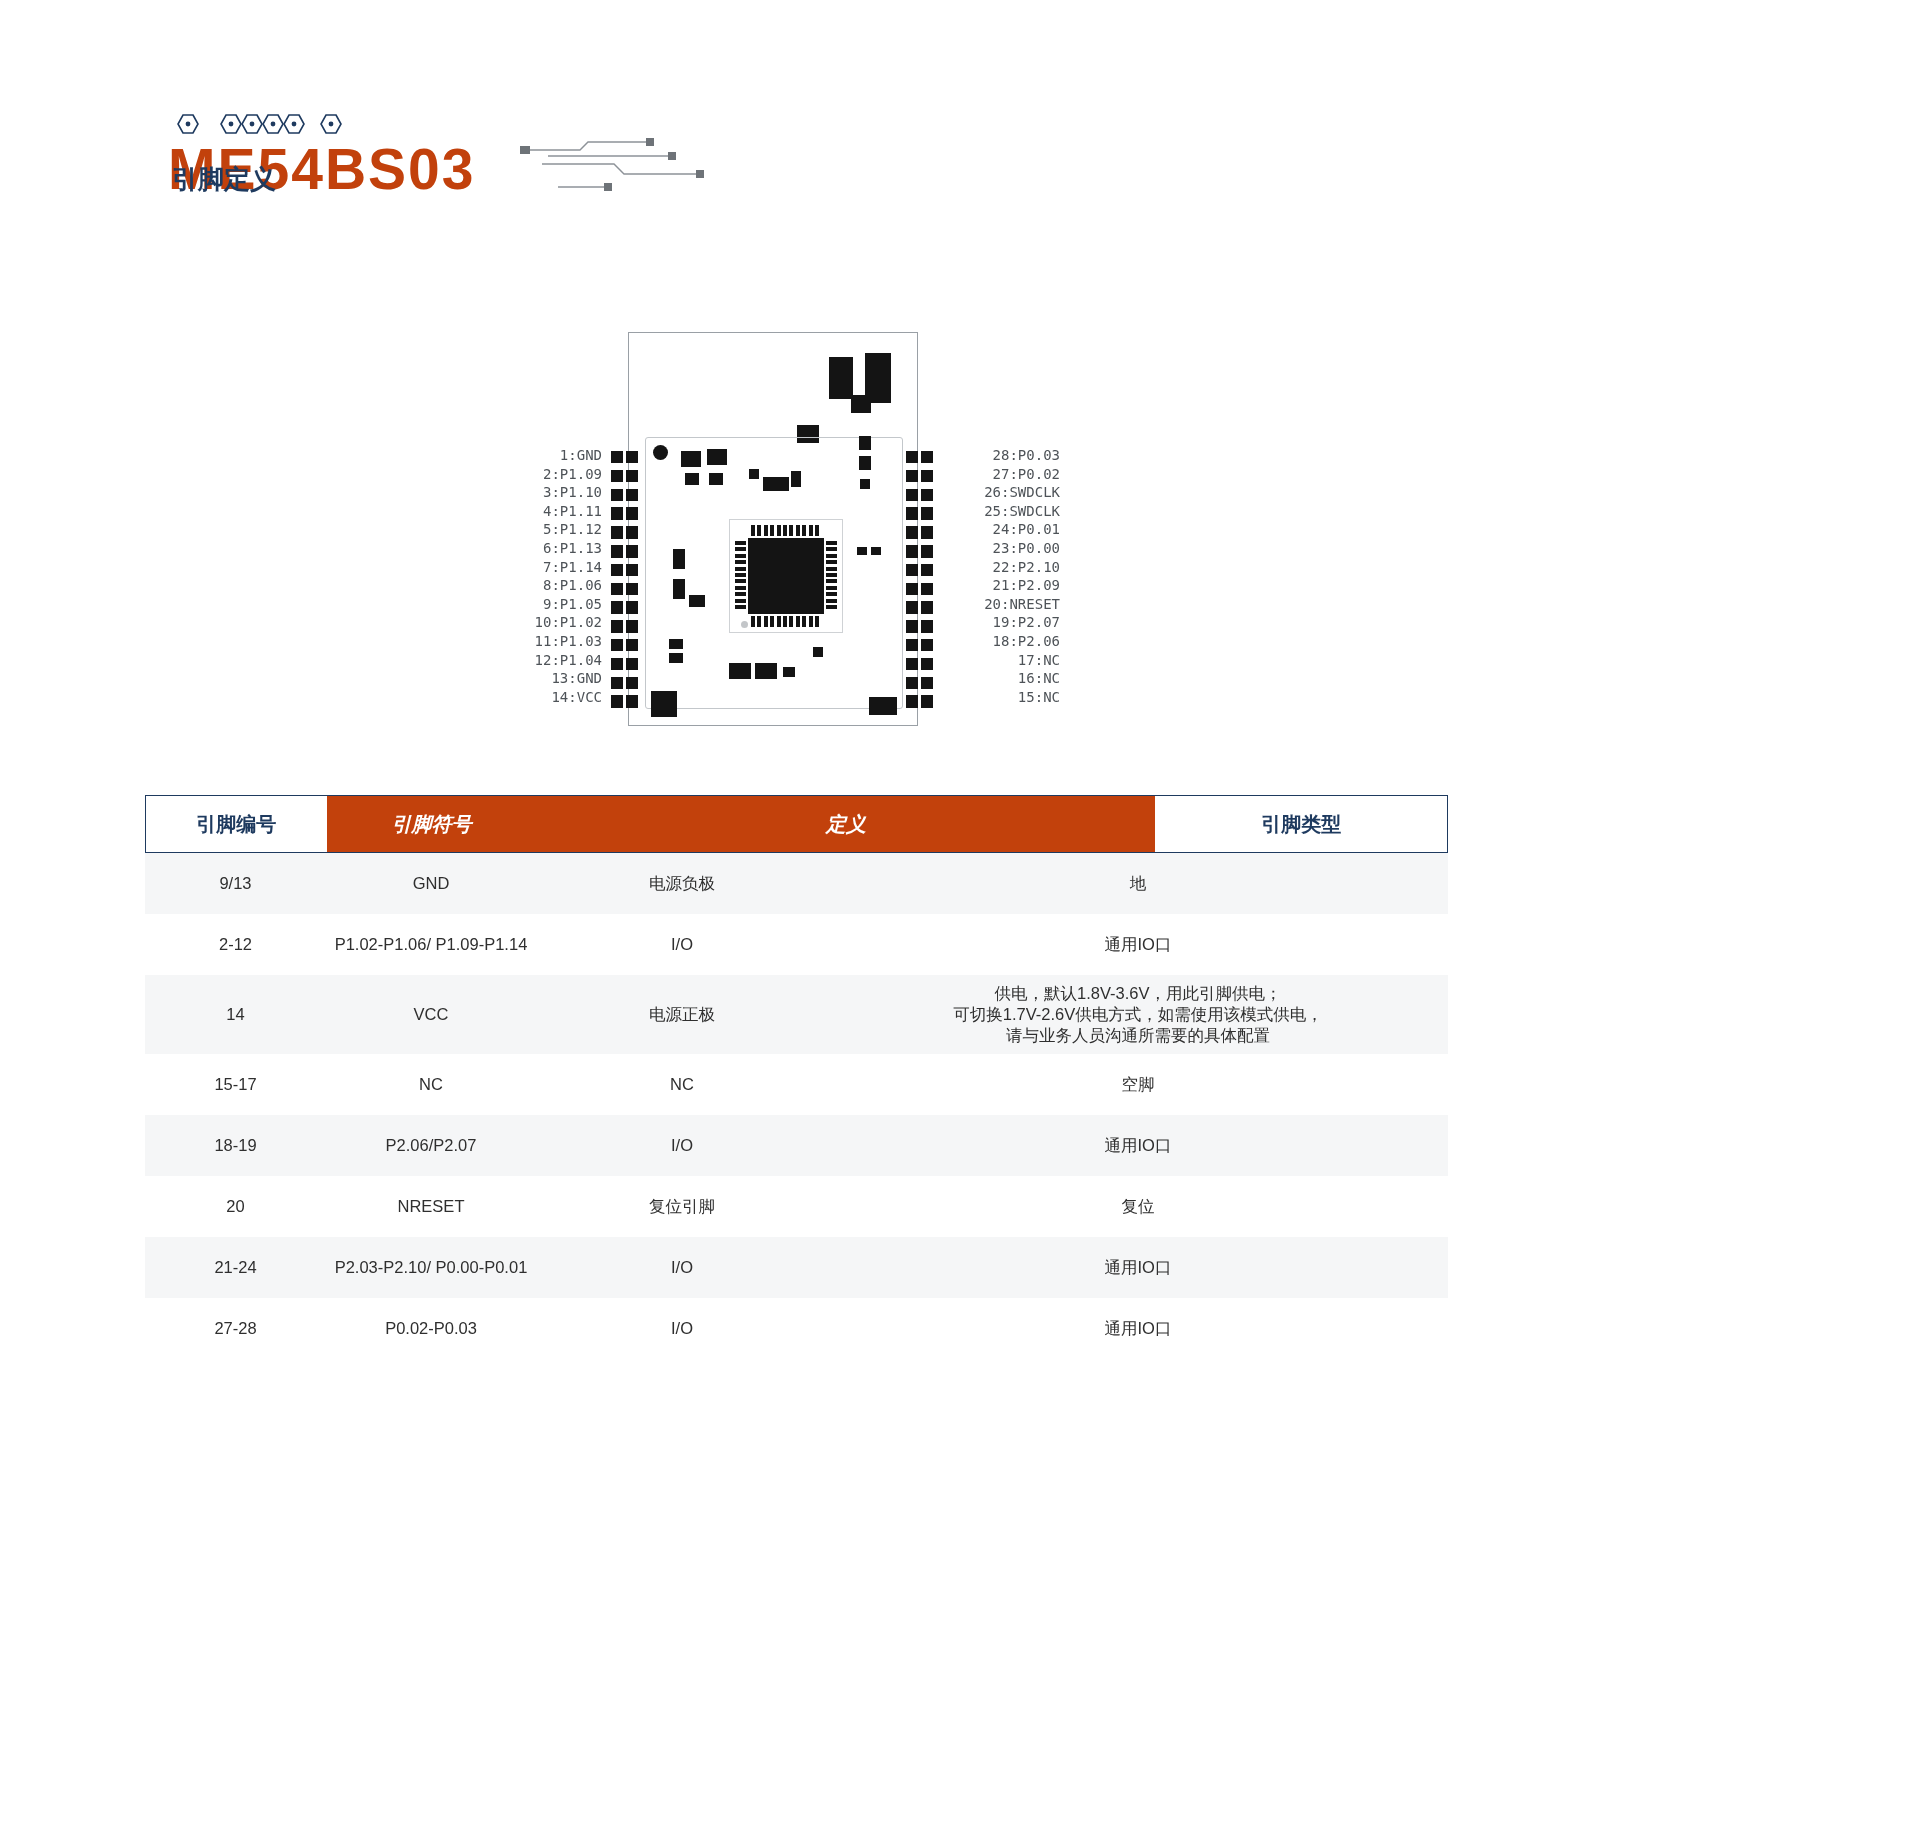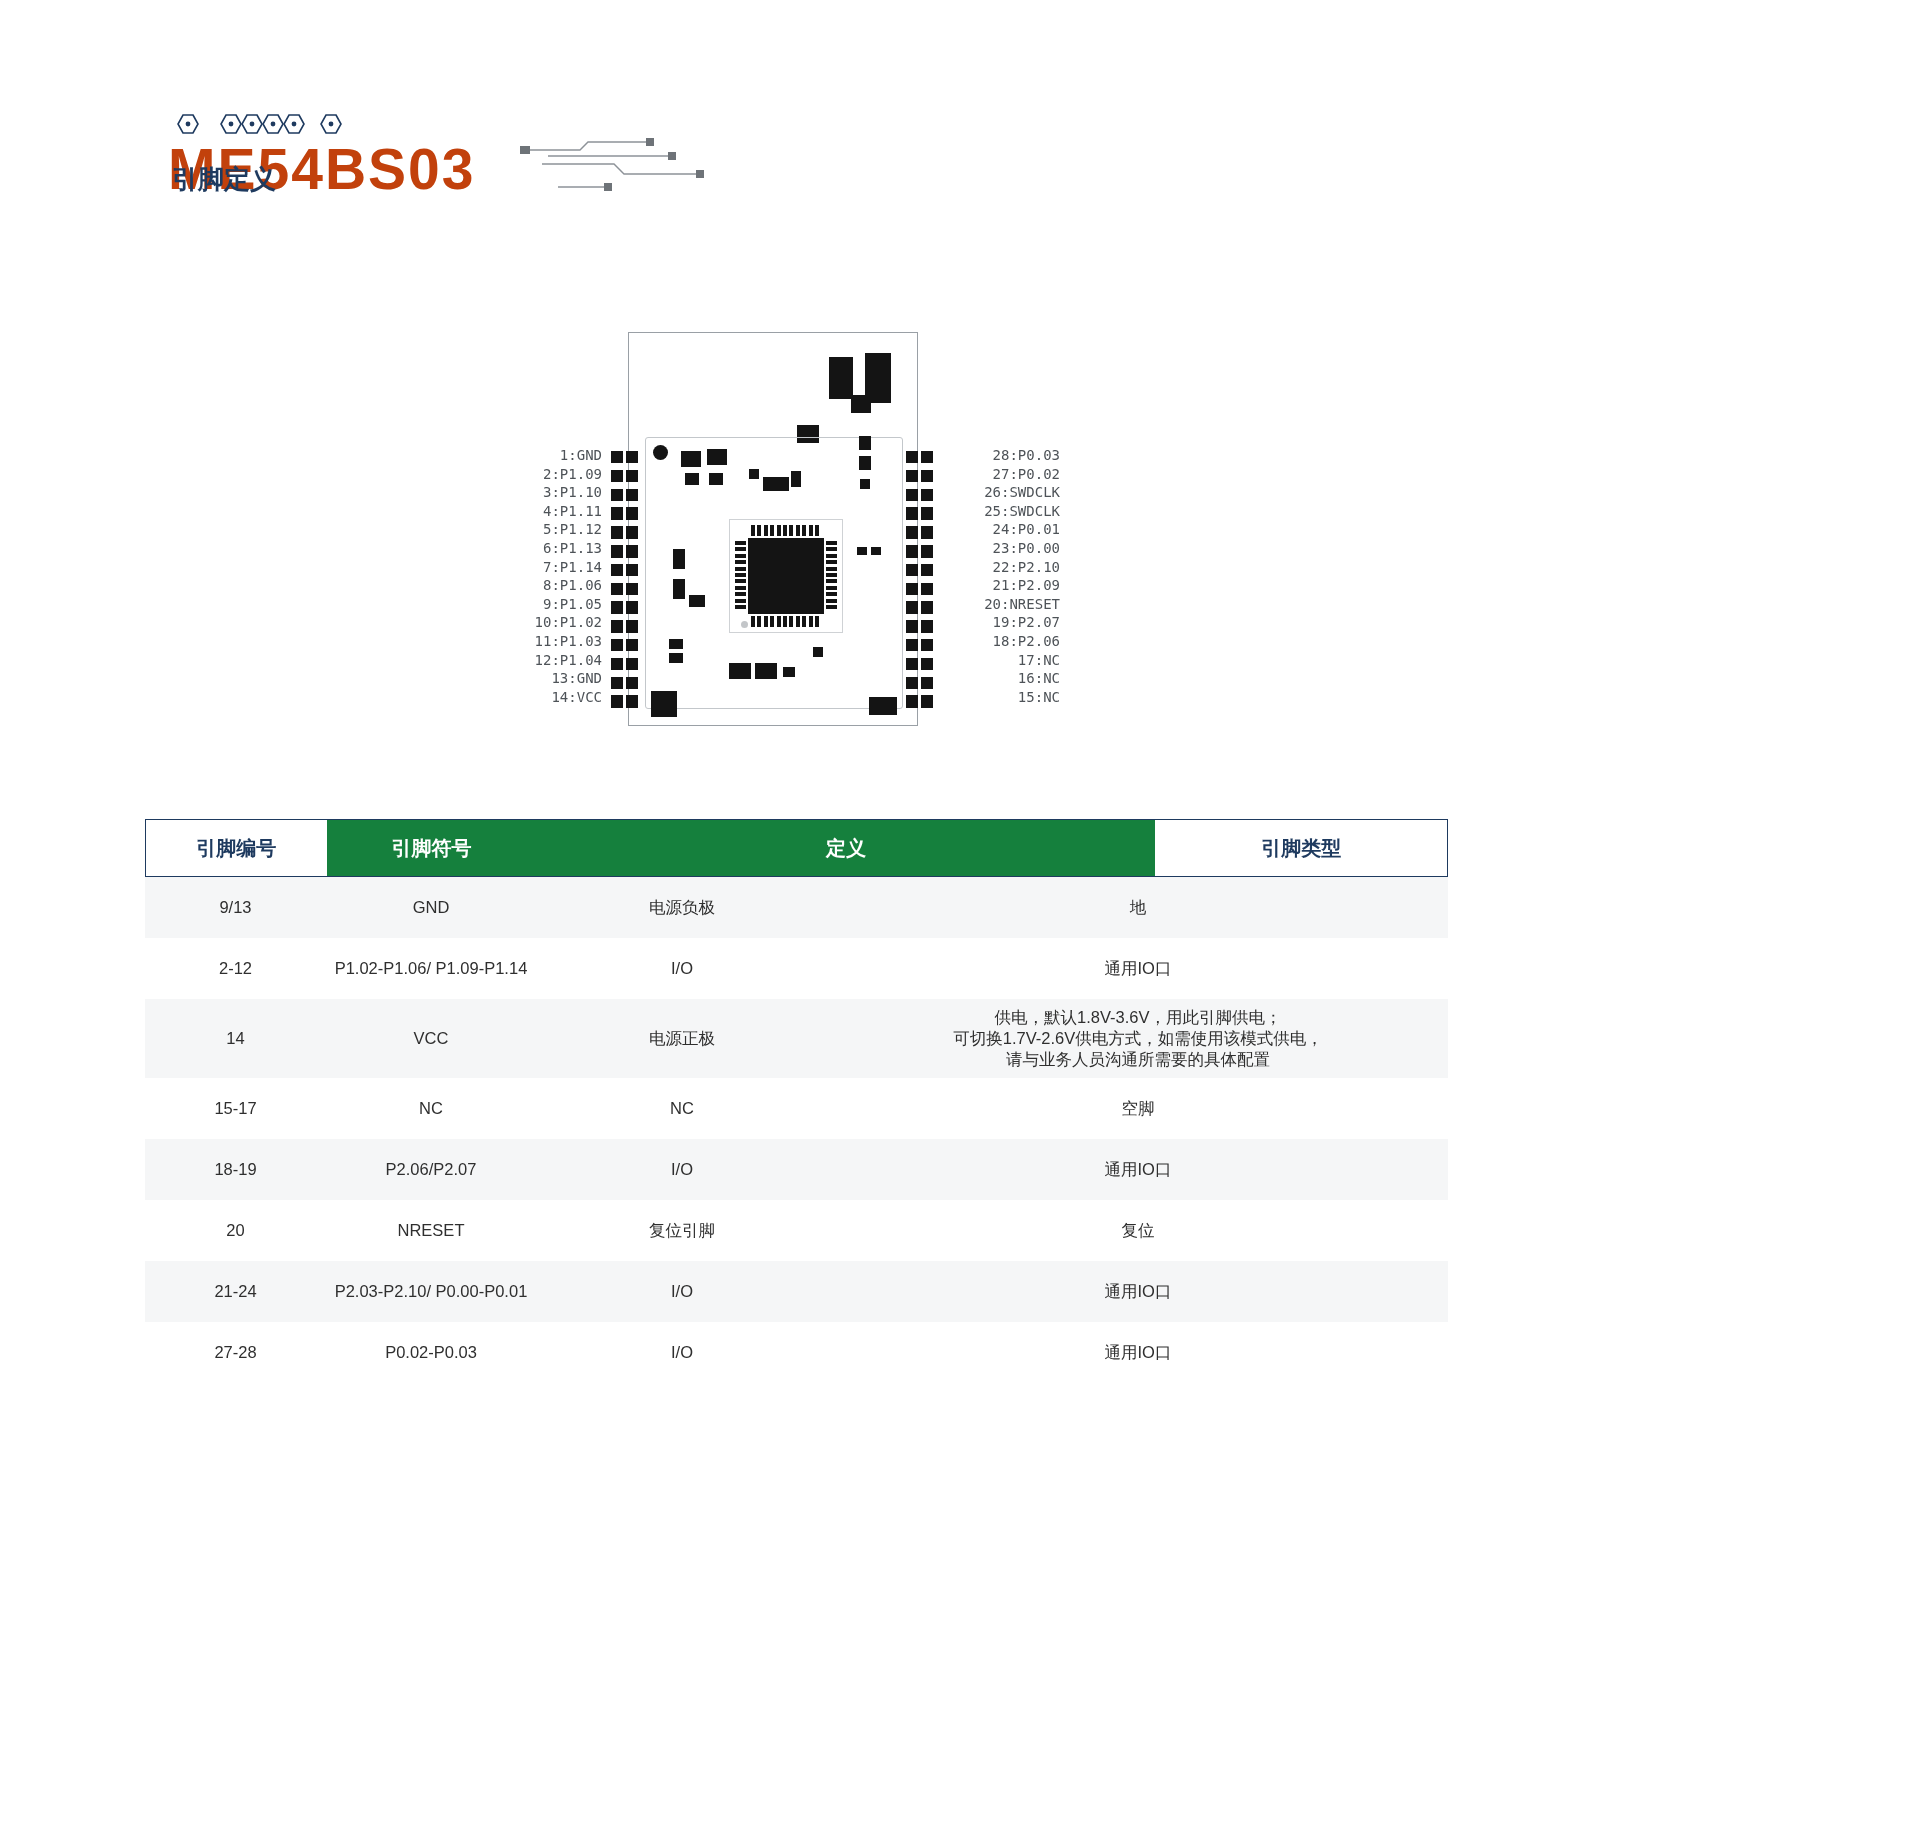--- a/index.html
+++ b/index.html
@@ -51,26 +51,26 @@
   .chip .pins-h { position:absolute; width:70px; height:11px;
     background:repeating-linear-gradient(to right, #141414 0 4px, transparent 4px 6.4px); }
   .chip .pins-v { position:absolute; width:11px; height:70px;
     background:repeating-linear-gradient(to bottom, #141414 0 4px, transparent 4px 6.4px); }
   .chip .pins-top    { left:30px; top:14px; }
   .chip .pins-bottom { left:30px; top:105px; }
   .chip .pins-left   { left:14px; top:30px; }
   .chip .pins-right  { left:105px; top:30px; }
 
   
-  .pin-table { position:absolute; left:145px; top:795px; width:1303px;margin-top:24px; }
+  .pin-table { position:absolute; left:145px; top:795px; width:1303px; }
   .thead { display:flex; height:58px; border:1px solid #1e3a5f; }
   .hc { display:flex; align-items:center; justify-content:center;
         font-size:20px; font-weight:600; }
   .hc.light { background:#ffffff; color:#1e3a5f; }
-  .hc.dark  { background:#15803d; color:#ffffff; }
+  .hc.dark  { background:#c2410c; color:#ffffff;font-style:italic; }
   .col1 { width:181px; } .col2 { width:210px; } .col3 { width:292px; } .col4 { width:620px; }
 
   .trow { display:flex; min-height:61px; align-items:center; }
   .trow:nth-child(even) { background:#f5f6f7; }
   .tc { display:flex; align-items:center; justify-content:center; text-align:center;
         font-size:16.5px; color:#2f2f2f; padding:8px 6px; }
   .tc.def { white-space:pre-line; line-height:21px; }
 </style>
 </head>
 <body>

